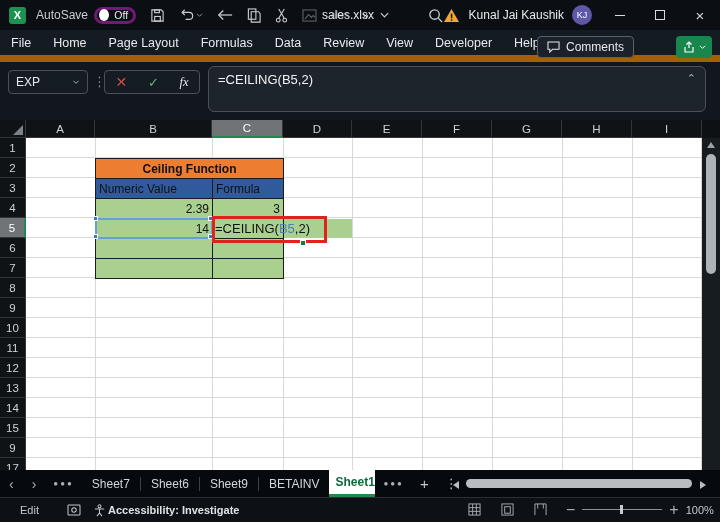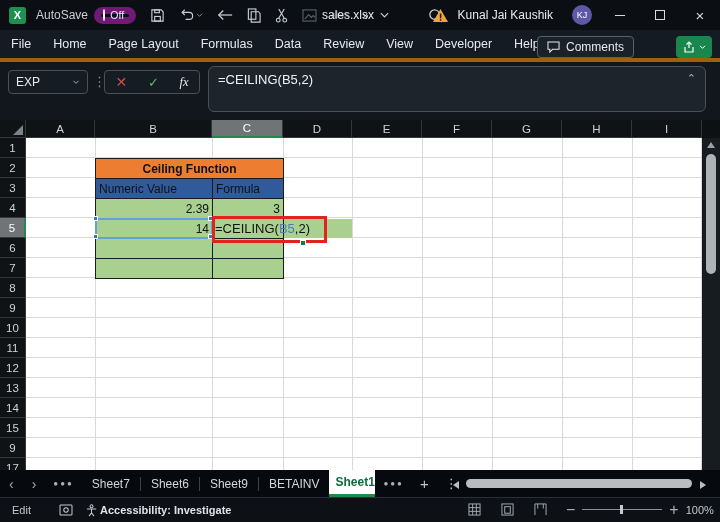--- a/index.html
+++ b/index.html
@@ -7,37 +7,37 @@
               font-family:"Liberation Sans", sans-serif; }
   .screen { position:relative; width:720px; height:522px; background:#0b0f14; }
   .abs { position:absolute; }
 
   
   .titlebar { left:0; top:0; width:720px; height:30px; background:#0b0f14;
               display:flex; align-items:center; color:#c9ced4; font-size:12px; }
   .xl-logo { width:17px; height:17px; background:#1d9150; border-radius:3px; margin:0 10px 0 9px;
              color:#fff; font-weight:bold; font-size:11px; display:flex; align-items:center; justify-content:center; }
   .autosave { display:flex; align-items:center; gap:6px; margin-right:10px; }
-  .toggle { width:42px; height:17px; border:7px solid #701a75; border-radius:9px;
+  .toggle { width:42px; height:17px; border:3px solid #701a75; border-radius:9px;
             display:flex; align-items:center; padding:1px 5px 1px 2px; gap:5px; }
   .knob { width:12px; height:12px; border-radius:50%; background:#ffffff; }
   .toggle .state { font-size:10.5px; color:#e8eaed; }
   .qat { display:flex; align-items:center; gap:14px; margin-left:4px; color:#c9ced4; }
   .qat .dis { color:#596069; }
   .doc-title { position:absolute; left:322px; top:0; height:30px; display:flex; align-items:center;
                gap:6px; color:#e8eaed; font-size:12px; }
   .tb-right { position:absolute; right:0; top:0; height:30px; display:flex; align-items:center; }
   .avatar { width:20px; height:20px; border-radius:50%; background:#5e58a8; color:#fff;
             font-size:9px; display:flex; align-items:center; justify-content:center; }
   .winbtn { width:40px; height:30px; display:flex; align-items:center; justify-content:center; color:#d6dade; }
 
   
   .menubar { left:0; top:30px; width:720px; height:32px; background:#151b22;
              display:flex; align-items:center; color:#e8eaed; font-size:12.5px;
-             border-bottom:4px solid #a16207; }
+             border-bottom:7px solid #a16207; }
   .menu-item { padding:0 11px; height:32px; display:flex; align-items:center; cursor:default; }
   .comments-btn { position:absolute; right:86px; top:36px; height:22px; border:1px solid #5a6168;
                   border-radius:4px; display:flex; align-items:center; gap:6px; padding:0 9px;
                   color:#e8eaed; font-size:12px; background:#1a2129; }
   .share-btn { position:absolute; right:8px; top:36px; height:22px; width:36px; background:#19874d;
                border-radius:4px; display:flex; align-items:center; justify-content:center; gap:4px; color:#fff; }
 
   
   .fbar { left:0; top:62px; width:720px; height:58px; background:#12171d; }
   .namebox { position:absolute; left:8px; top:8px; width:80px; height:24px; border:1px solid #4a5056;
@@ -104,21 +104,21 @@
              background:#b9bdc1; border-radius:5px; }
   .harrow { position:absolute; top:481px; width:0; height:0; border-top:4px solid transparent;
             border-bottom:4px solid transparent; }
   .harrow.l { left:453px; border-right:6px solid #b9bdc1; }
   .harrow.r { left:700px; border-left:6px solid #b9bdc1; }
 
   
   .statusbar { left:0; top:497px; width:720px; height:25px; background:#0d1116;
                border-top:1px solid #2a2f35; display:flex; align-items:center;
                color:#c3c8cc; font-size:11px; }
-  .sb-mode { margin-left:12px; }
+  .sb-mode { margin-left:20px; }
   .sb-icons { display:flex; align-items:center; gap:12px; margin-left:28px; }
   .sb-acc { font-weight:bold; color:#dfe3e6; margin-left:2px; }
   .views { position:absolute; left:468px; top:497px; height:25px; display:flex; align-items:center; gap:20px; color:#aab0b6; }
   .zoomctl { position:absolute; left:566px; top:497px; height:25px; display:flex; align-items:center; gap:7px; color:#aab0b6; }
   .ztrack { width:80px; height:1px; background:#8a9096; position:relative; }
   .zthumb { position:absolute; left:38px; top:-4px; width:3px; height:9px; background:#c6cbd1; }
   .zoom-pct { color:#c3c8cc; font-size:11px; }
   svg { display:block; }
 </style>
 </head>
@@ -193,21 +193,21 @@
       </svg>
     </div>
     <div class="tb-right">
       <span style="margin-right:9px;">
         <svg width="17" height="15" viewBox="0 0 18 16">
           <path d="M9 1 L17 15 H1 Z" fill="#eba63f"></path>
           <rect x="8.3" y="6" width="1.6" height="5" fill="#1a1a1a"></rect>
             <rect x="8.3" y="12" width="1.6" height="1.6" fill="#1a1a1a"></rect>
         </svg>
       </span>
-      <span style="margin-right:19px; color:#e8eaed;">Kunal Jai Kaushik</span>
+      <span style="margin-right:8px; color:#e8eaed;">Kunal Jai Kaushik</span>
       <span class="avatar">KJ</span>
       <span class="winbtn" style="margin-left:8px;">
           <span style="width:10px;height:1px;background:#d6dade;"></span>
         </span>
       <span class="winbtn">
         <svg width="10" height="10" viewBox="0 0 10 10" fill="none" stroke="#d6dade" stroke-width="1">
             <rect x="0.5" y="0.5" width="9" height="9"></rect>
           </svg>
       </span>
       <span class="winbtn" style="font-size:15px;">×</span>

